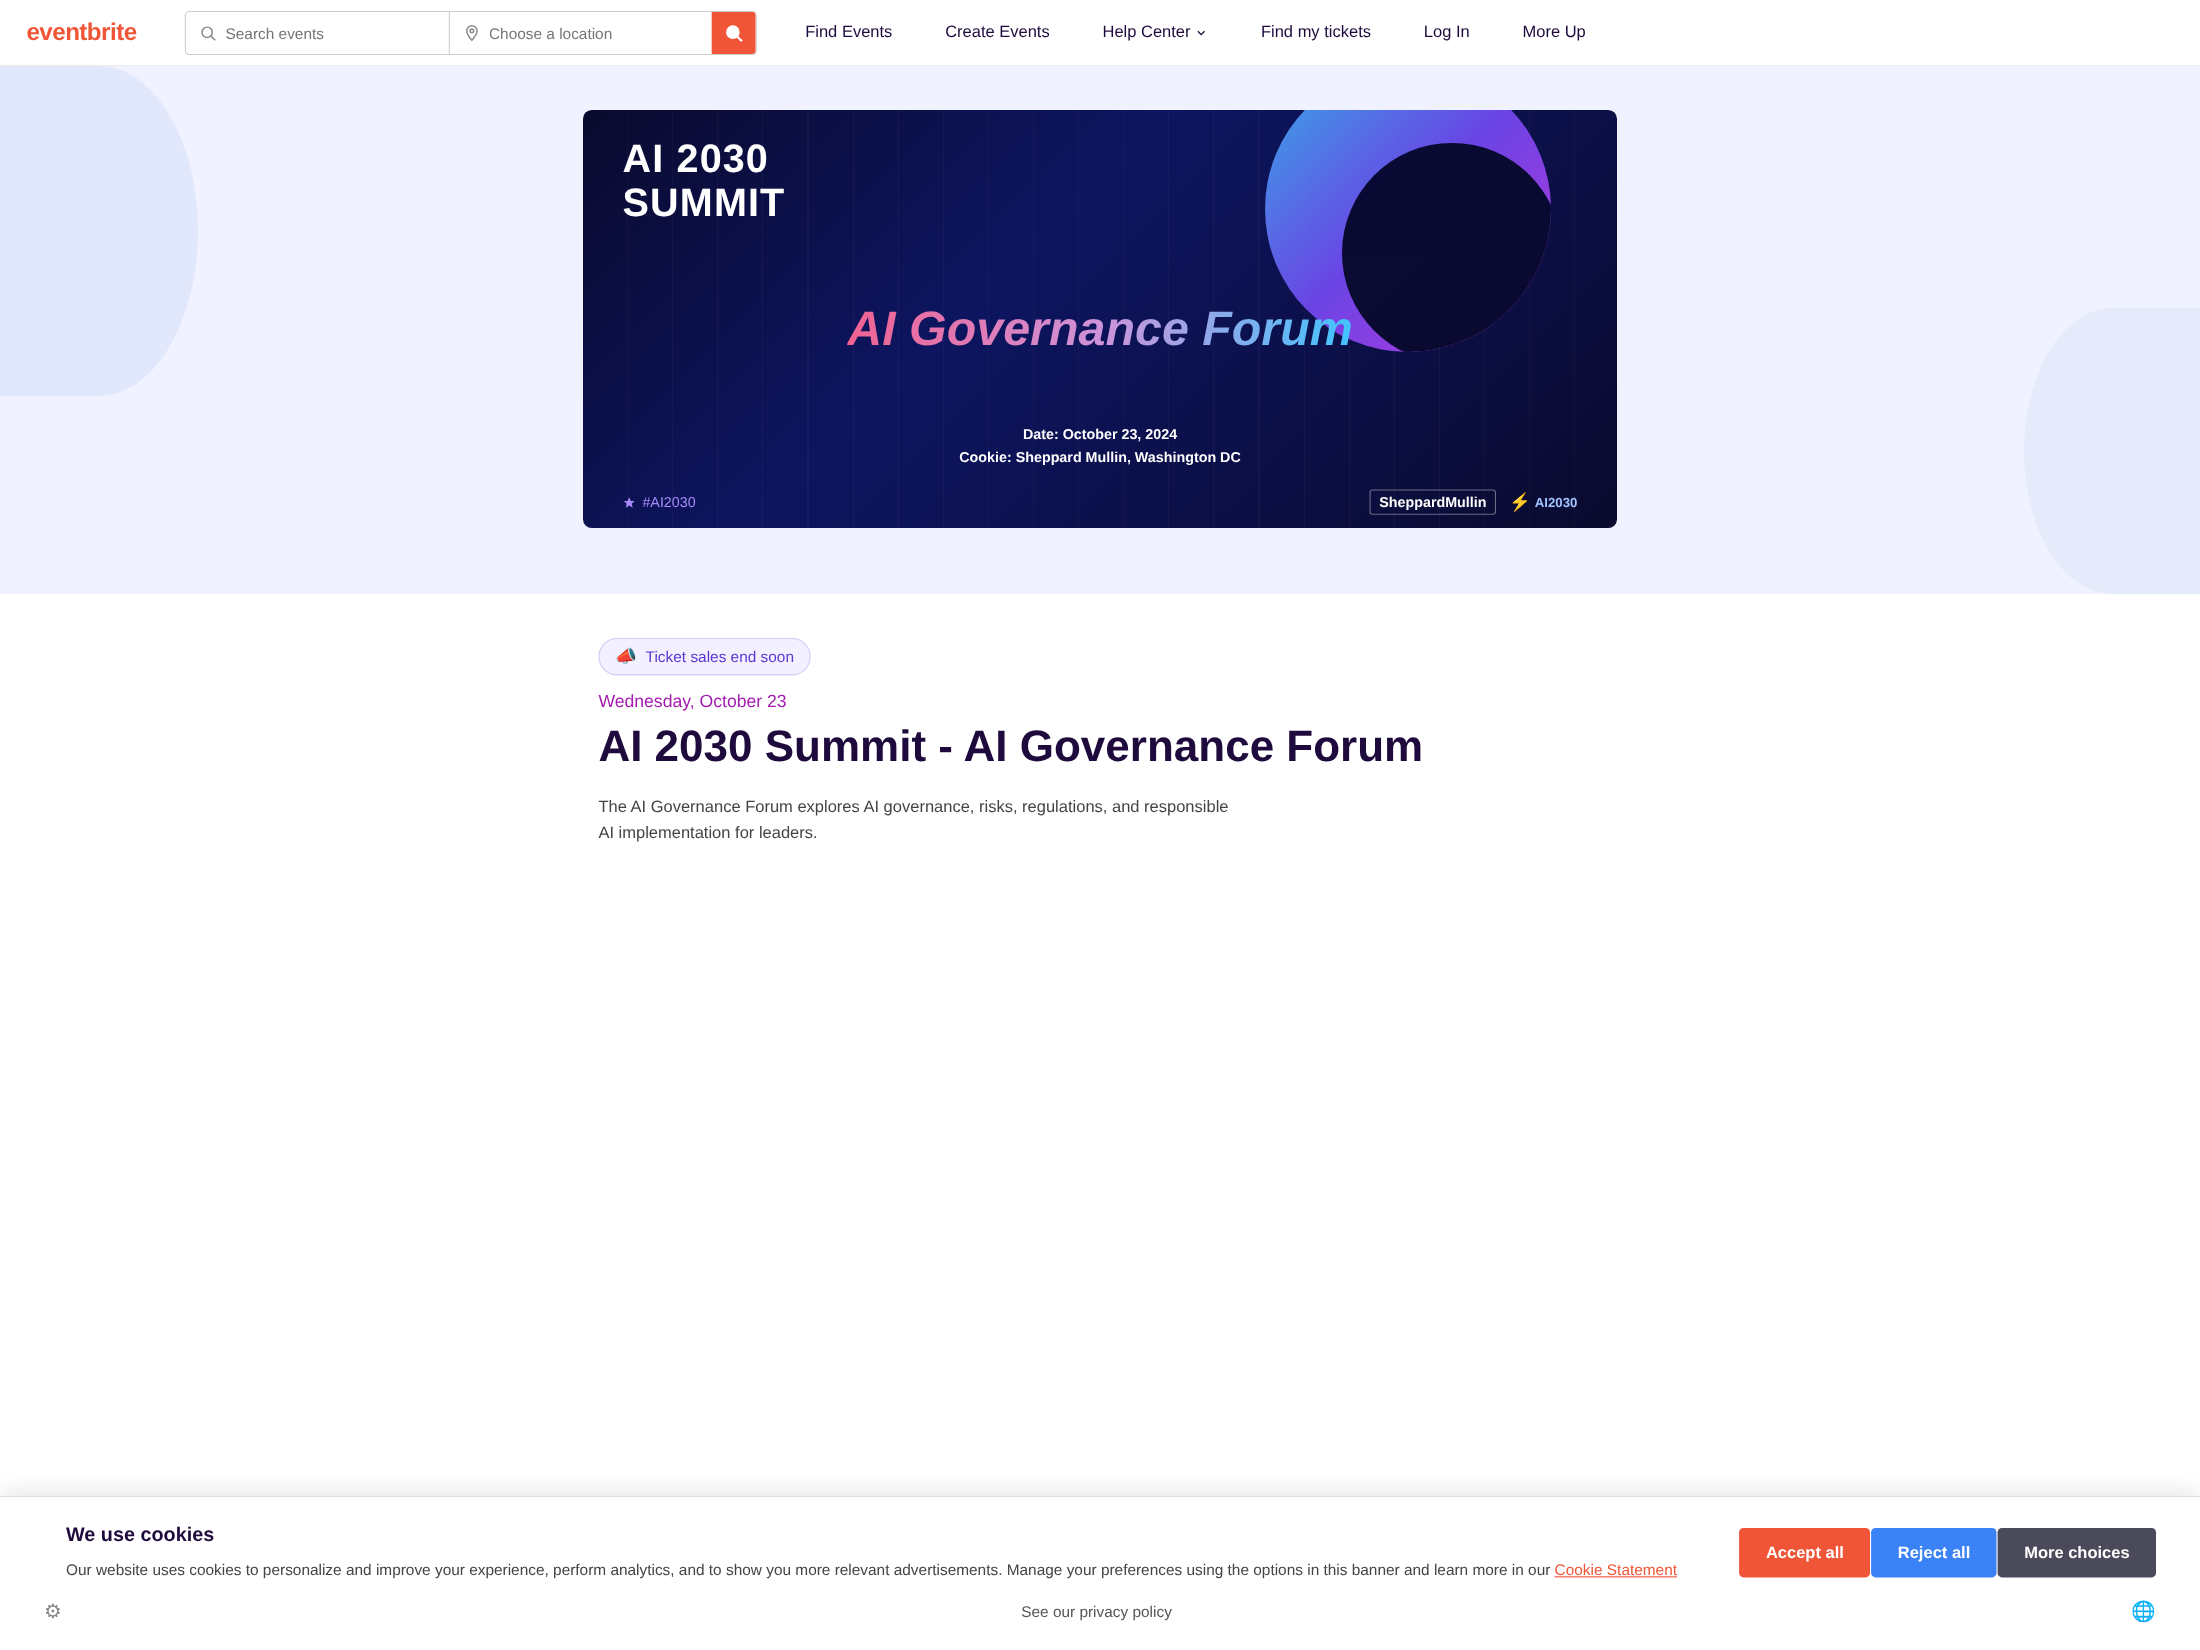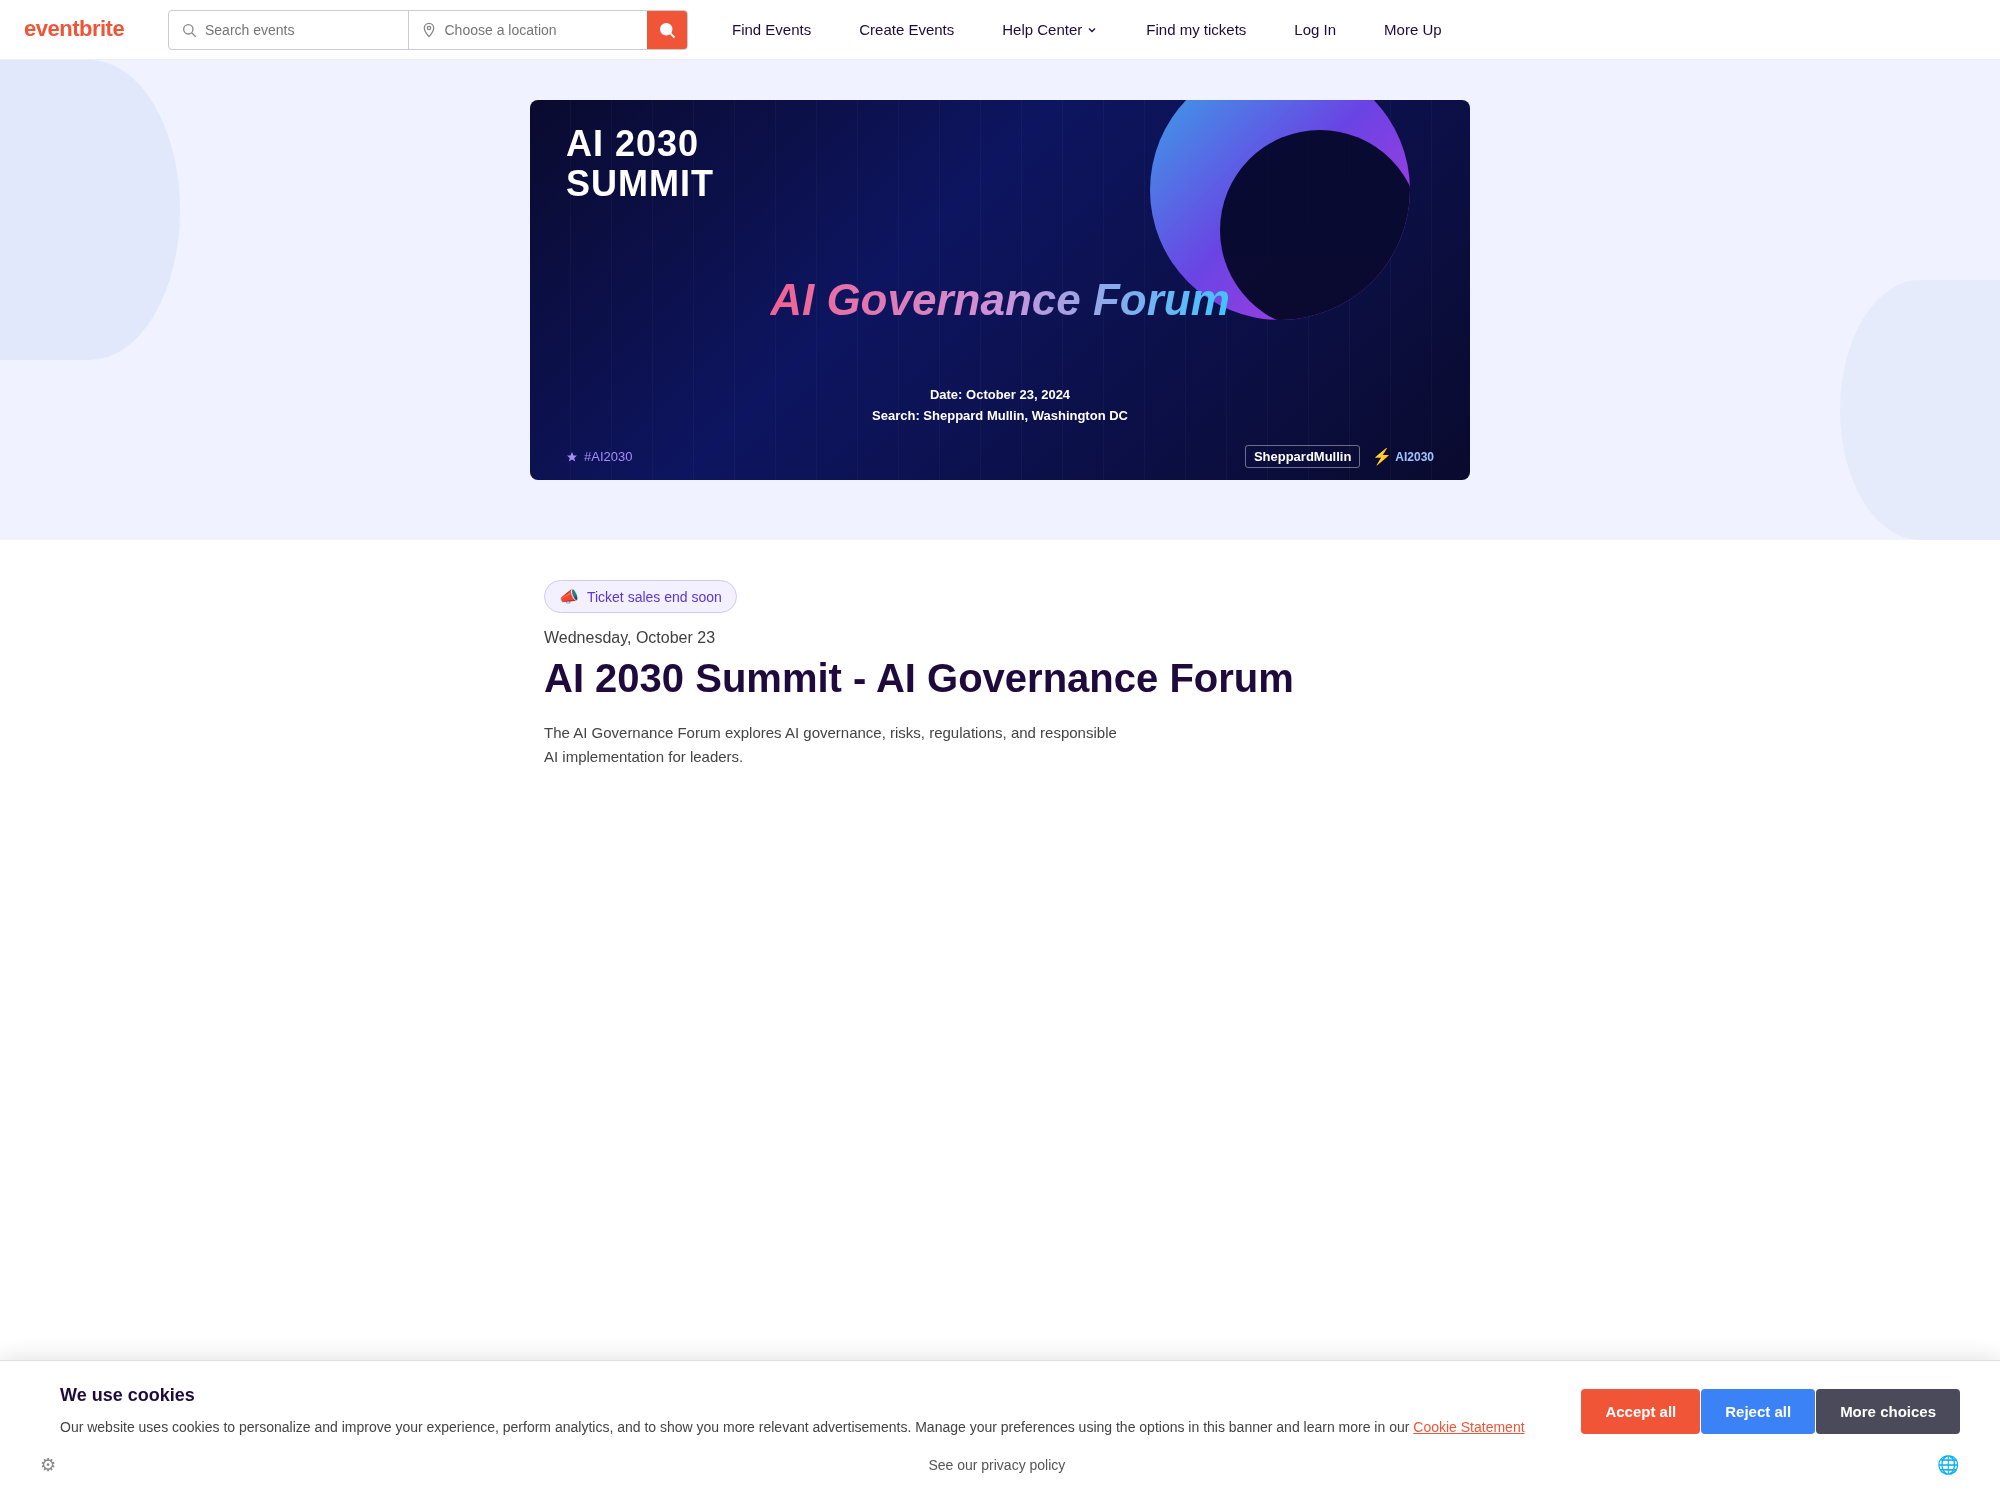--- a/index.html
+++ b/index.html
@@ -276,21 +276,21 @@
       padding: 6px 14px;
       font-size: 14px;
       color: #5c35d4;
       margin-bottom: 16px;
     }
     .ticket-badge-icon {
       font-size: 16px;
     }
     .event-date {
       font-size: 16px;
-      color: #404040;
+      color: #a21caf;
       margin-bottom: 8px;
     }
     .event-title {
       font-size: 40px;
       font-weight: 800;
       color: #1e0a3c;
       line-height: 1.15;
       margin-bottom: 20px;
     }
     .event-description {
@@ -459,21 +459,21 @@
 
       <div class="event-logo-top-left">
         <div class="summit-title">AI 2030</div>
         <div class="summit-title">SUMMIT</div>
       </div>
 
       <div class="event-center-text">
         <div class="forum-title">AI Governance Forum</div>
         <div class="event-date-venue">
           <div><span>Date:</span> <span>October 23, 2024</span></div>
-          <div><span>Search:</span> <span>Sheppard Mullin, Washington DC</span></div>
+          <div><span>Cookie:</span> <span>Sheppard Mullin, Washington DC</span></div>
         </div>
       </div>
 
       <div class="event-bottom-bar">
         <div class="hashtag">
           <svg width="12" height="12" viewBox="0 0 24 24" fill="#a78bfa">
               <polygon points="12,2 15,9 22,9 16.5,14 18.5,21 12,17 5.5,21 7.5,14 2,9 9,9"></polygon>
             </svg>
           <span>#AI2030</span>
         </div>

